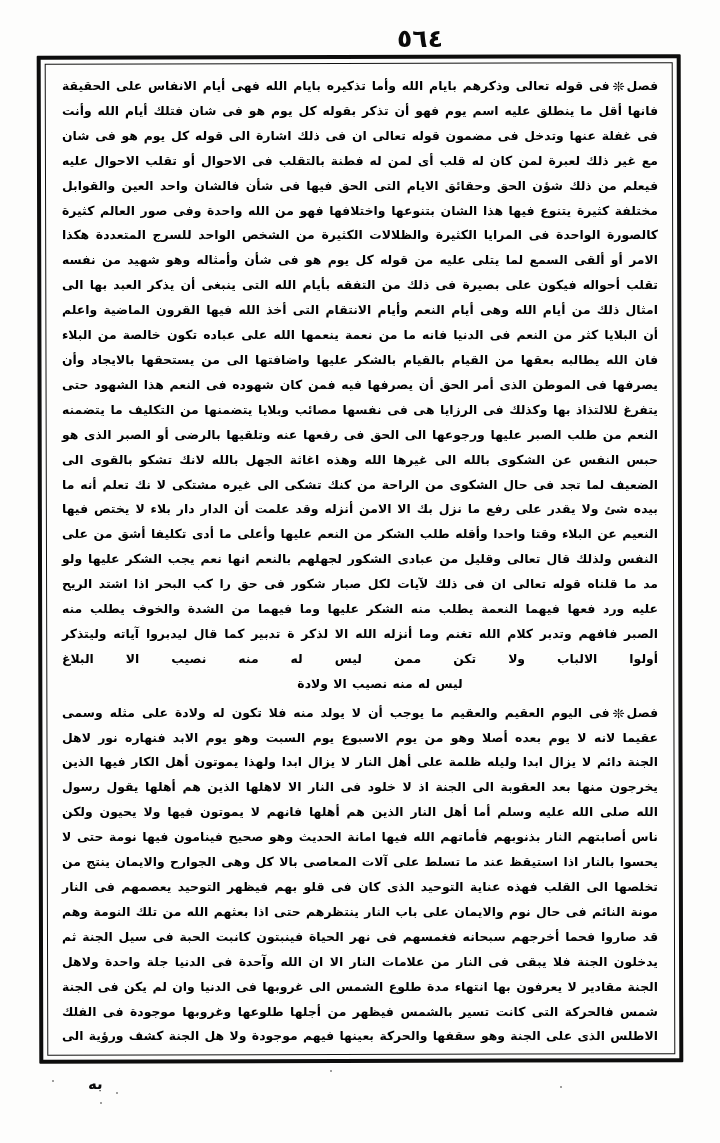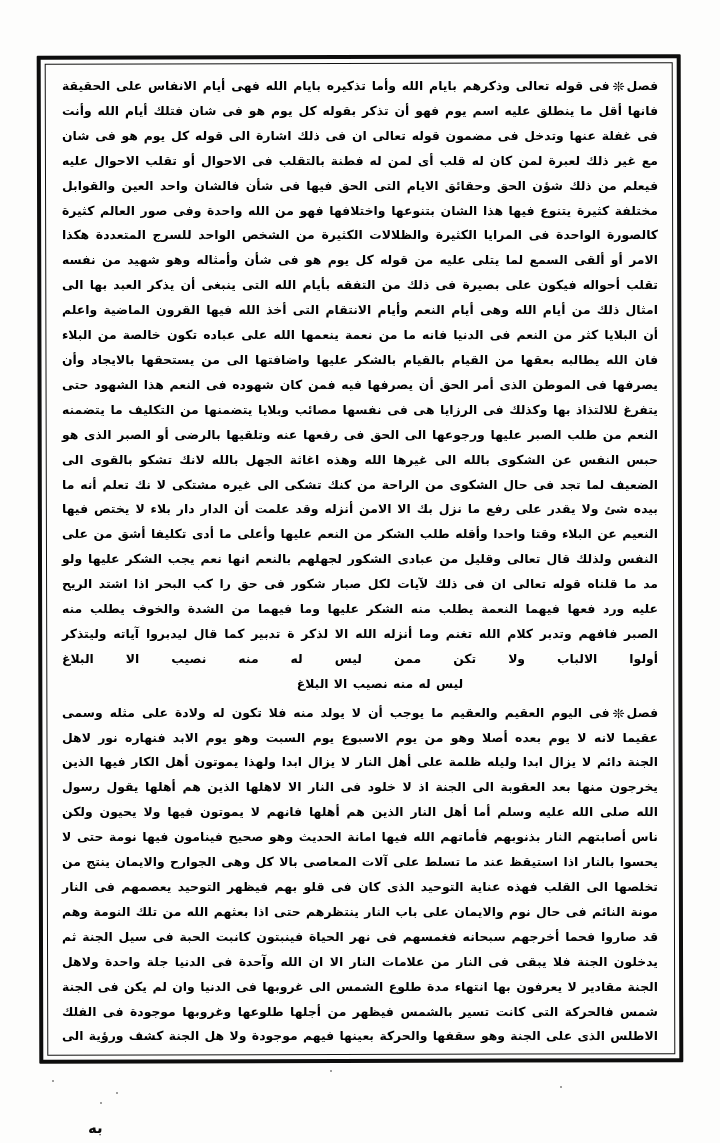--- a/index.html
+++ b/index.html
@@ -115,46 +115,46 @@
   
   .catchword {
     position: absolute;
     top: 1075px;
     left: 88px;
     font-family: "DejaVu Sans", sans-serif;
     font-size: 15px;
     font-weight: bold;
     color: #0a0a0a;
     direction: rtl;
-    margin-top: 44px;
   }
 
   
   .speck {
     position: absolute;
     background: #1a1a1a;
     border-radius: 50%;
     opacity: .55;
   }
 </style>
 </head>
 <body>
 
 <div id="page">
 
+  <div class="folio-number">٥٦٤</div>
 
   <div class="frame-outer">
     <div class="frame-inner"></div>
   </div>
 
   <div class="text-block">
 
     <div class="section">
       <p class="section-body"><span class="section-head"><span>فصل</span><span class="ornament">❊</span></span><span>فى قوله تعالى وذكرهم بايام الله وأما تذكيره بايام الله فهى أيام الانفاس على الحقيقة فانها أقل ما ينطلق عليه اسم يوم فهو أن تذكر بقوله كل يوم هو فى شان فتلك أيام الله وأنت فى غفلة عنها وتدخل فى مضمون قوله تعالى ان فى ذلك اشارة الى قوله كل يوم هو فى شان مع غير ذلك لعبرة لمن كان له قلب أى لمن له فطنة بالتقلب فى الاحوال أو تقلب الاحوال عليه فيعلم من ذلك شؤن الحق وحقائق الايام التى الحق فيها فى شأن فالشان واحد العين والقوابل مختلفة كثيرة يتنوع فيها هذا الشان بتنوعها واختلافها فهو من الله واحدة وفى صور العالم كثيرة كالصورة الواحدة فى المرايا الكثيرة والظلالات الكثيرة من الشخص الواحد للسرج المتعددة هكذا الامر أو ألقى السمع لما يتلى عليه من قوله كل يوم هو فى شأن وأمثاله وهو شهيد من نفسه تقلب أحواله فيكون على بصيرة فى ذلك من التفقه بأيام الله التى ينبغى أن يذكر العبد بها الى امثال ذلك من أيام الله وهى أيام النعم وأيام الانتقام التى أخذ الله فيها القرون الماضية واعلم أن البلايا كثر من النعم فى الدنيا فانه ما من نعمة ينعمها الله على عباده تكون خالصة من البلاء فان الله يطالبه بعقها من القيام بالقيام بالشكر عليها واضافتها الى من يستحقها بالايجاد وأن يصرفها فى الموطن الذى أمر الحق أن يصرفها فيه فمن كان شهوده فى النعم هذا الشهود حتى يتفرغ للالتذاذ بها وكذلك فى الرزايا هى فى نفسها مصائب وبلايا يتضمنها من التكليف ما يتضمنه النعم من طلب الصبر عليها ورجوعها الى الحق فى رفعها عنه وتلقيها بالرضى أو الصبر الذى هو حبس النفس عن الشكوى بالله الى غيرها الله وهذه اغاثة الجهل بالله لانك تشكو بالقوى الى الضعيف لما تجد فى حال الشكوى من الراحة من كنك تشكى الى غيره مشتكى لا نك تعلم أنه ما بيده شئ ولا يقدر على رفع ما نزل بك الا الامن أنزله وقد علمت أن الدار دار بلاء لا يختص فيها النعيم عن البلاء وقتا واحدا وأقله طلب الشكر من النعم عليها وأعلى ما أدى تكليفا أشق من على النفس ولذلك قال تعالى وقليل من عبادى الشكور لجهلهم بالنعم انها نعم يجب الشكر عليها ولو مد ما قلناه قوله تعالى ان فى ذلك لآيات لكل صبار شكور فى حق را كب البحر اذا اشتد الريح عليه ورد فعها فيهما النعمة يطلب منه الشكر عليها وما فيهما من الشدة والخوف يطلب منه الصبر فافهم وتدبر كلام الله تغنم وما أنزله الله الا لذكر ة تدبير كما قال ليدبروا آياته وليتذكر أولوا الالباب ولا تكن ممن ليس له منه نصيب الا البلاغ</span></p>
-      <p class="section-body section-tail"><span>ليس له منه نصيب الا البلاغ</span></p>
+      <p class="section-body section-tail"><span>ليس له منه نصيب الا ولادة</span></p>
     </div>
 
     <div class="section">
       <p class="section-body"><span class="section-head"><span>فصل</span><span class="ornament">❊</span></span><span>فى اليوم العقيم والعقيم ما يوجب أن لا يولد منه فلا تكون له ولادة على مثله وسمى عقيما لانه لا يوم بعده أصلا وهو من يوم الاسبوع يوم السبت وهو يوم الابد فنهاره نور لاهل الجنة دائم لا يزال ابدا وليله ظلمة على أهل النار لا يزال ابدا ولهذا يموتون أهل الكار فيها الذين يخرجون منها بعد العقوبة الى الجنة اذ لا خلود فى النار الا لاهلها الذين هم أهلها يقول رسول الله صلى الله عليه وسلم أما أهل النار الذين هم أهلها فانهم لا يموتون فيها ولا يحيون ولكن ناس أصابتهم النار بذنوبهم فأماتهم الله فيها امانة الحديث وهو صحيح فينامون فيها نومة حتى لا يحسوا بالنار اذا استيقظ عند ما تسلط على آلات المعاصى بالا كل وهى الجوارح والايمان ينتج من تخلصها الى القلب فهذه عناية التوحيد الذى كان فى قلو بهم فيظهر التوحيد يعصمهم فى النار مونة النائم فى حال نوم والايمان على باب النار ينتظرهم حتى اذا بعثهم الله من تلك النومة وهم قد صاروا فحما أخرجهم سبحانه فغمسهم فى نهر الحياة فينبتون كانبت الحبة فى سيل الجنة ثم يدخلون الجنة فلا يبقى فى النار من علامات النار الا ان الله وآحدة فى الدنيا جلة واحدة ولاهل الجنة مقادير لا يعرفون بها انتهاء مدة طلوع الشمس الى غروبها فى الدنيا وان لم يكن فى الجنة شمس فالحركة التى كانت تسير بالشمس فيظهر من أجلها طلوعها وغروبها موجودة فى الفلك الاطلس الذى على الجنة وهو سقفها والحركة بعينها فيهم موجودة ولا هل الجنة كشف ورؤية الى المقادير التى فيه المعبر عنها بالبروج فان ذلك الفلك هو السماء الذى أقسم الله بها فى قوله والسماء ذات البروج فيعلمون بها حدما كان عليهم فى الدنيا ما يسمى بكرة وعشيا وكان لهم فى هذا الزمان فى الدنيا حالة تسمى الغداء والعشاء فينذ كرونها هنالك فيأتيهم الله عند ذلك برزق يرزقهم فيها كما قال لهم رزقهم فيها بكرة وعشيا وهو رزق خاص فى وقت خاص معلوم عندهم وما عدا ذلك فما كلها دائم لا ينقطع والدوام فى الا كل أفماهو عين النعيم مما يكون</span></p>
     </div>
 
   </div>
 
   <div class="catchword">به</div>
 

